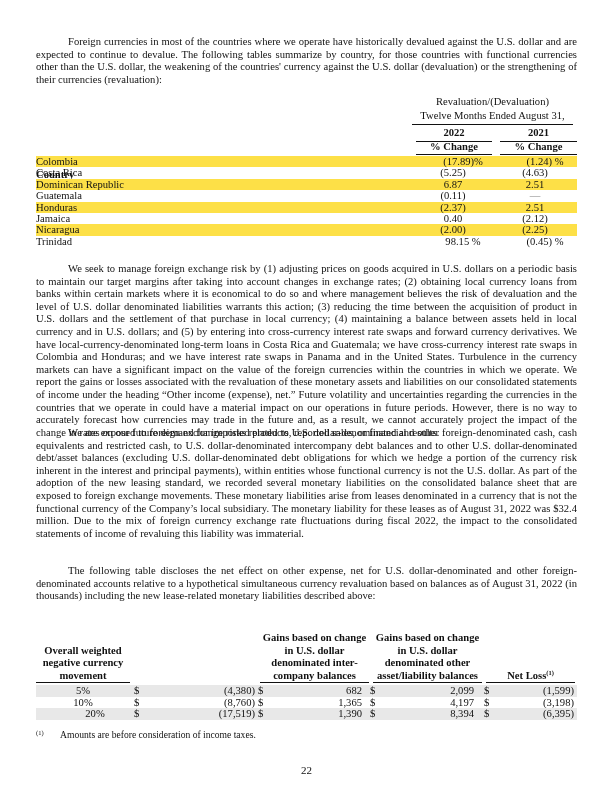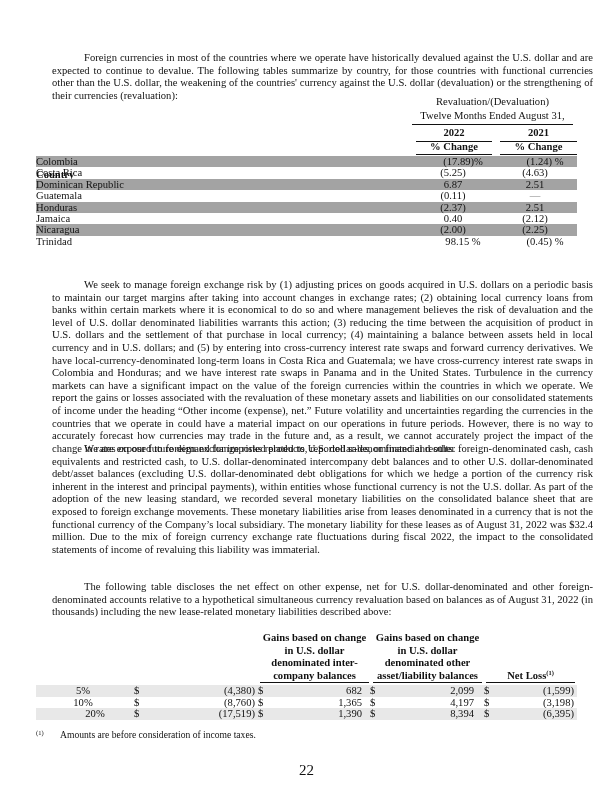--- a/index.html
+++ b/index.html
@@ -17,21 +17,21 @@
       line-height: 12.6px;
       overflow: hidden;
     }
     .page {
       position: absolute;
       left: 36px;
       top: 0;
       width: 541px;
     }
     p.para {
-      margin: 16px;
+      margin: 0;
       text-align: justify;
       text-indent: 32px;
       position: absolute;
       left: 0;
       width: 541px;
     }
     
     .t1 {
       position: absolute;
       left: 0;
@@ -82,21 +82,21 @@
       left: 0;
       top: 66px;
       width: 541px;
     }
     .t1 .row {
       position: relative;
       height: 11.4px;
       line-height: 11.4px;
       width: 541px;
     }
-    .t1 .row.shade { background: #a3a3a3; }
+    .t1 .row.shade { background: #fde047; }
     .t1 .row .c-name {
       position: absolute;
       left: 0;
     }
     .t1 .row .c-2022 {
       position: absolute;
       left: 382px;
       width: 70px;
       text-align: center;
     }
@@ -172,21 +172,21 @@
     .footnote .text {
       position: absolute;
       left: 24px;
     }
     .page-number {
       position: absolute;
       left: 0;
       width: 541px;
       top: 764px;
       text-align: center;
-      font-size: 15px;
+      font-size: 11px;
     }
   </style>
 </head>
 <body>
 
 <div class="page">
 
   <p class="para" style="top:36px;">Foreign currencies in most of the countries where we operate have historically devalued against the U.S. dollar and are expected to continue to devalue. The following tables summarize by country, for those countries with functional currencies other than the U.S. dollar, the weakening of the countries' currency against the U.S. dollar (devaluation) or the strengthening of their currencies (revaluation):</p>
 
   <div class="t1">
@@ -245,20 +245,21 @@
   </div>
 
   <p class="para" style="top:263px;">We seek to manage foreign exchange risk by (1) adjusting prices on goods acquired in U.S. dollars on a periodic basis to maintain our target margins after taking into account changes in exchange rates; (2) obtaining local currency loans from banks within certain markets where it is economical to do so and where management believes the risk of devaluation and the level of U.S. dollar denominated liabilities warrants this action; (3) reducing the time between the acquisition of product in U.S. dollars and the settlement of that purchase in local currency; (4) maintaining a balance between assets held in local currency and in U.S. dollars; and (5) by entering into cross-currency interest rate swaps and forward currency derivatives. We have local-currency-denominated long-term loans in Costa Rica and Guatemala; we have cross-currency interest rate swaps in Colombia and Honduras; and we have interest rate swaps in Panama and in the United States. Turbulence in the currency markets can have a significant impact on the value of the foreign currencies within the countries in which we operate. We report the gains or losses associated with the revaluation of these monetary assets and liabilities on our consolidated statements of income under the heading “Other income (expense), net.” Future volatility and uncertainties regarding the currencies in the countries that we operate in could have a material impact on our operations in future periods. However, there is no way to accurately forecast how currencies may trade in the future and, as a result, we cannot accurately project the impact of the change in rates on our future demand for imported products, reported sales, or financial results.</p>
 
   <p class="para" style="top:427px;">We are exposed to foreign exchange risks related to U.S. dollar-denominated and other foreign-denominated cash, cash equivalents and restricted cash, to U.S. dollar-denominated intercompany debt balances and to other U.S. dollar-denominated debt/asset balances (excluding U.S. dollar-denominated debt obligations for which we hedge a portion of the currency risk inherent in the interest and principal payments), within entities whose functional currency is not the U.S. dollar. As part of the adoption of the new leasing standard, we recorded several monetary liabilities on the consolidated balance sheet that are exposed to foreign exchange movements. These monetary liabilities arise from leases denominated in a currency that is not the functional currency of the Company’s local subsidiary. The monetary liability for these leases as of August 31, 2022 was $32.4 million. Due to the mix of foreign currency exchange rate fluctuations during fiscal 2022, the impact to the consolidated statements of income of revaluing this liability was immaterial.</p>
 
   <p class="para" style="top:565px;">The following table discloses the net effect on other expense, net for U.S. dollar-denominated and other foreign-denominated accounts relative to a hypothetical simultaneous currency revaluation based on balances as of August 31, 2022 (in thousands) including the new lease-related monetary liabilities described above:</p>
 
   <div class="t2">
     <div class="hwrap">
+      <div class="h" style="left:0;width:94px;">Overall weighted negative currency movement</div>
       <div class="h" style="left:224px;width:109px;">Gains based on change in U.S. dollar denominated inter-company balances</div>
       <div class="h" style="left:337px;width:109px;">Gains based on change in U.S. dollar denominated other asset/liability balances</div>
       <div class="h" style="left:450px;width:89px;"><span>Net Loss</span><span class="sup">(1)</span></div>
     </div>
 
     <div class="rows">
       <div class="row shade">
         <span class="cell" style="left:0;width:94px;text-align:center;">5%</span>
         <span class="cell" style="left:98px;">$</span>
         <span class="cell" style="left:110px;width:109px;text-align:right;">(4,380)</span>

